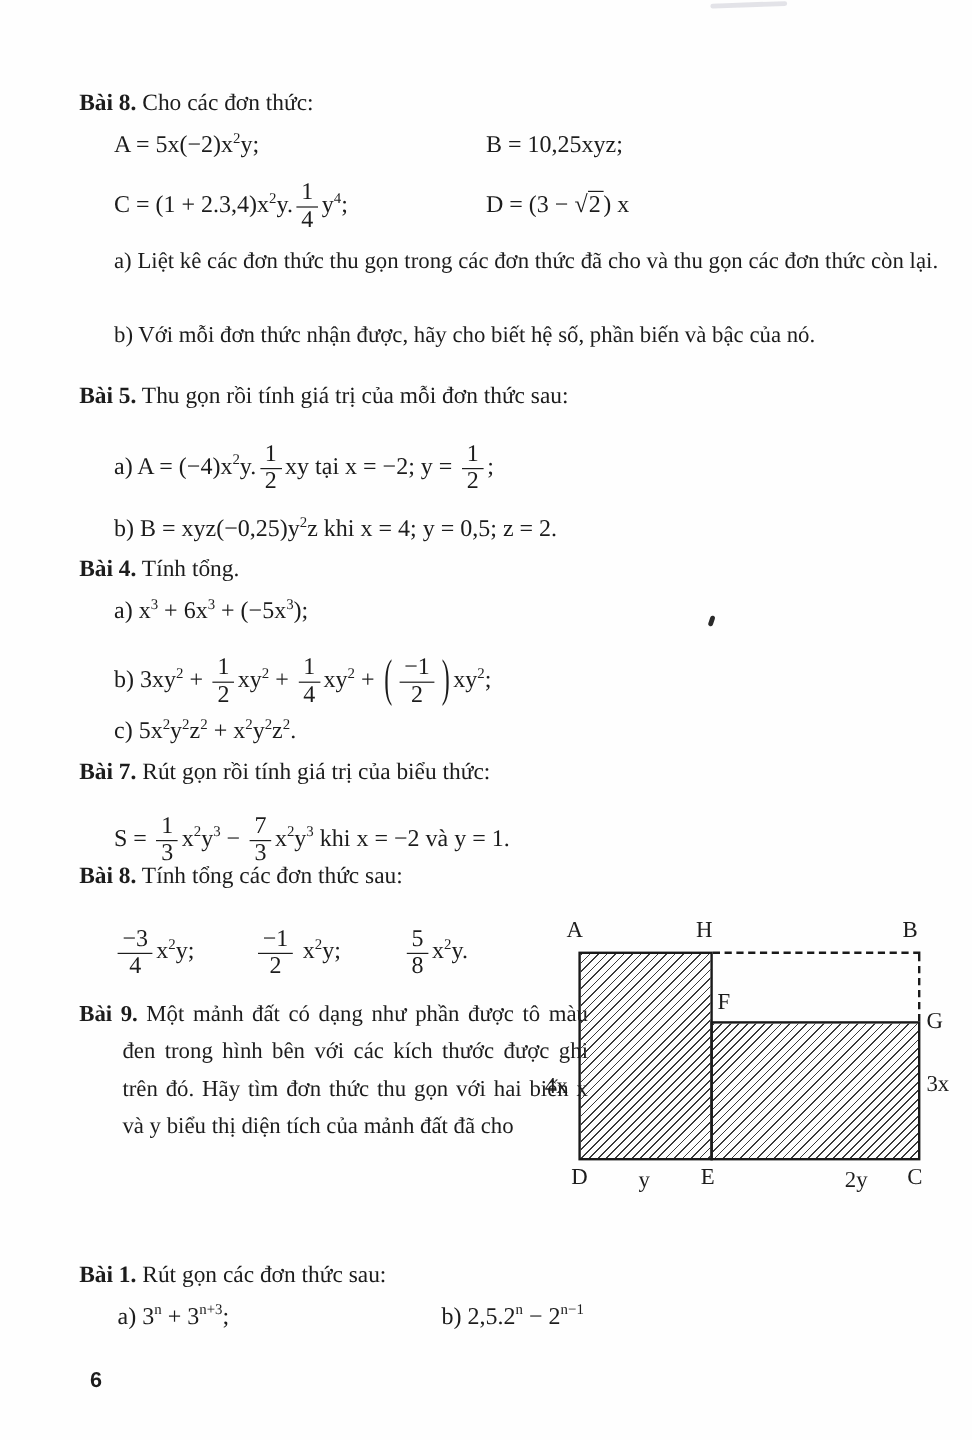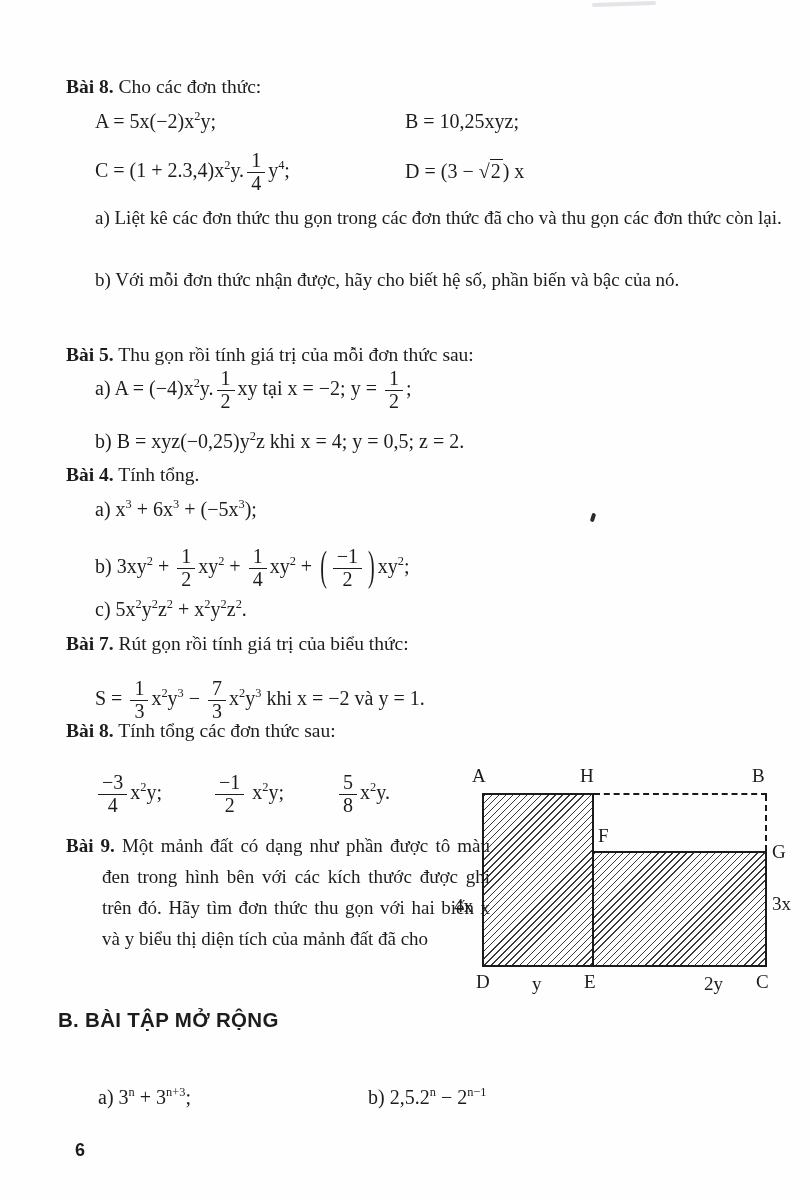--- a/index.html
+++ b/index.html
@@ -47,21 +47,21 @@
     <span class="lbl">Bài 8.</span>
     <span>Cho các đơn thức:</span>
   </div>
   <div class="abs formula" style="left:95px;top:110px;">A = 5x(−2)x<sup>2</sup>y;</div>
   <div class="abs formula" style="left:405px;top:110px;">B = 10,25xyz;</div>
   <div class="abs formula" style="left:95px;top:150px;">C = (1 + 2.3,4)x<sup>2</sup>y.<span class="frac"><span class="num">1</span><span class="den">4</span></span>y<sup>4</sup>;</div>
   <div class="abs formula" style="left:405px;top:160px;">D = (3 − <span class="sqrt"><span class="rad">√</span><span class="radicand">2</span></span>) x</div>
   <div class="abs para hang27" style="left:95px;top:202px;width:697px;">a) Liệt kê các đơn thức thu gọn trong các đơn thức đã cho và thu gọn các đơn thức còn lại.</div>
   <div class="abs para hang27" style="left:95px;top:264px;width:697px;">b) Với mỗi đơn thức nhận được, hãy cho biết hệ số, phần biến và bậc của nó.</div>
 
-  <div class="abs head" style="left:66px;top:344px;text-align:center;">
+  <div class="abs head" style="left:66px;top:320px;text-align:center;">
     <span class="lbl">Bài 5.</span>
     <span>Thu gọn rồi tính giá trị của mỗi đơn thức sau:</span>
   </div>
   <div class="abs formula" style="left:95px;top:368px;">a) A = (−4)x<sup>2</sup>y.<span class="frac"><span class="num">1</span><span class="den">2</span></span>xy tại x = −2; y = <span class="frac"><span class="num">1</span><span class="den">2</span></span>;</div>
   <div class="abs formula" style="left:95px;top:430px;">b) B = xyz(−0,25)y<sup>2</sup>z khi x = 4; y = 0,5; z = 2.</div>
 
   <div class="abs head" style="left:66px;top:464px;">
     <span class="lbl">Bài 4.</span>
     <span>Tính tổng.</span>
   </div>
@@ -100,20 +100,23 @@
     <span class="flabel" style="left:320px;top:78px;">G</span>
     <span class="flabel" style="left:2px;top:132px;">4x</span>
     <span class="flabel" style="left:320px;top:130px;">3x</span>
     <span class="flabel" style="left:24px;top:208px;">D</span>
     <span class="flabel" style="left:80px;top:210px;">y</span>
     <span class="flabel" style="left:132px;top:208px;">E</span>
     <span class="flabel" style="left:252px;top:210px;">2y</span>
     <span class="flabel" style="left:304px;top:208px;">C</span>
   </div>
 
-  <div class="abs section-b" style="left:58px;top:1008px;">B. BÀI TẬP MỞ RỘNG</div>
 
+  <div class="abs head" style="left:66px;top:1052px;">
+    <span class="lbl">Bài 1.</span>
+    <span>Rút gọn các đơn thức sau:</span>
+  </div>
   <div class="abs formula" style="left:98px;top:1086px;">a)  3<sup>n</sup> + 3<sup>n+3</sup>;</div>
   <div class="abs formula" style="left:368px;top:1086px;">b)  2,5.2<sup>n</sup> − 2<sup>n−1</sup></div>
 
   <div class="abs pagenum" style="left:75px;top:1140px;">6</div>
 
 </div>
 
 </body></html>

